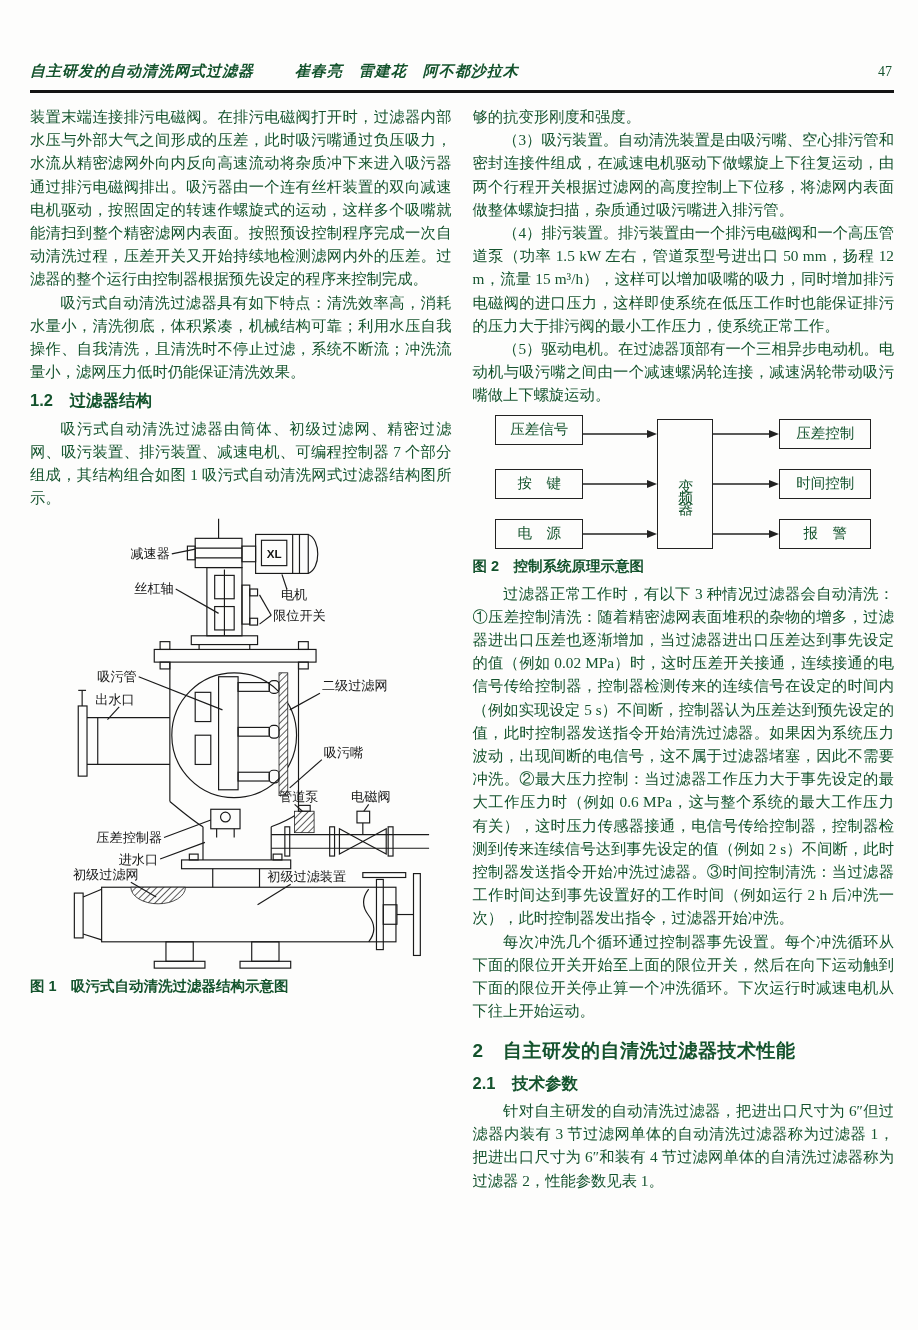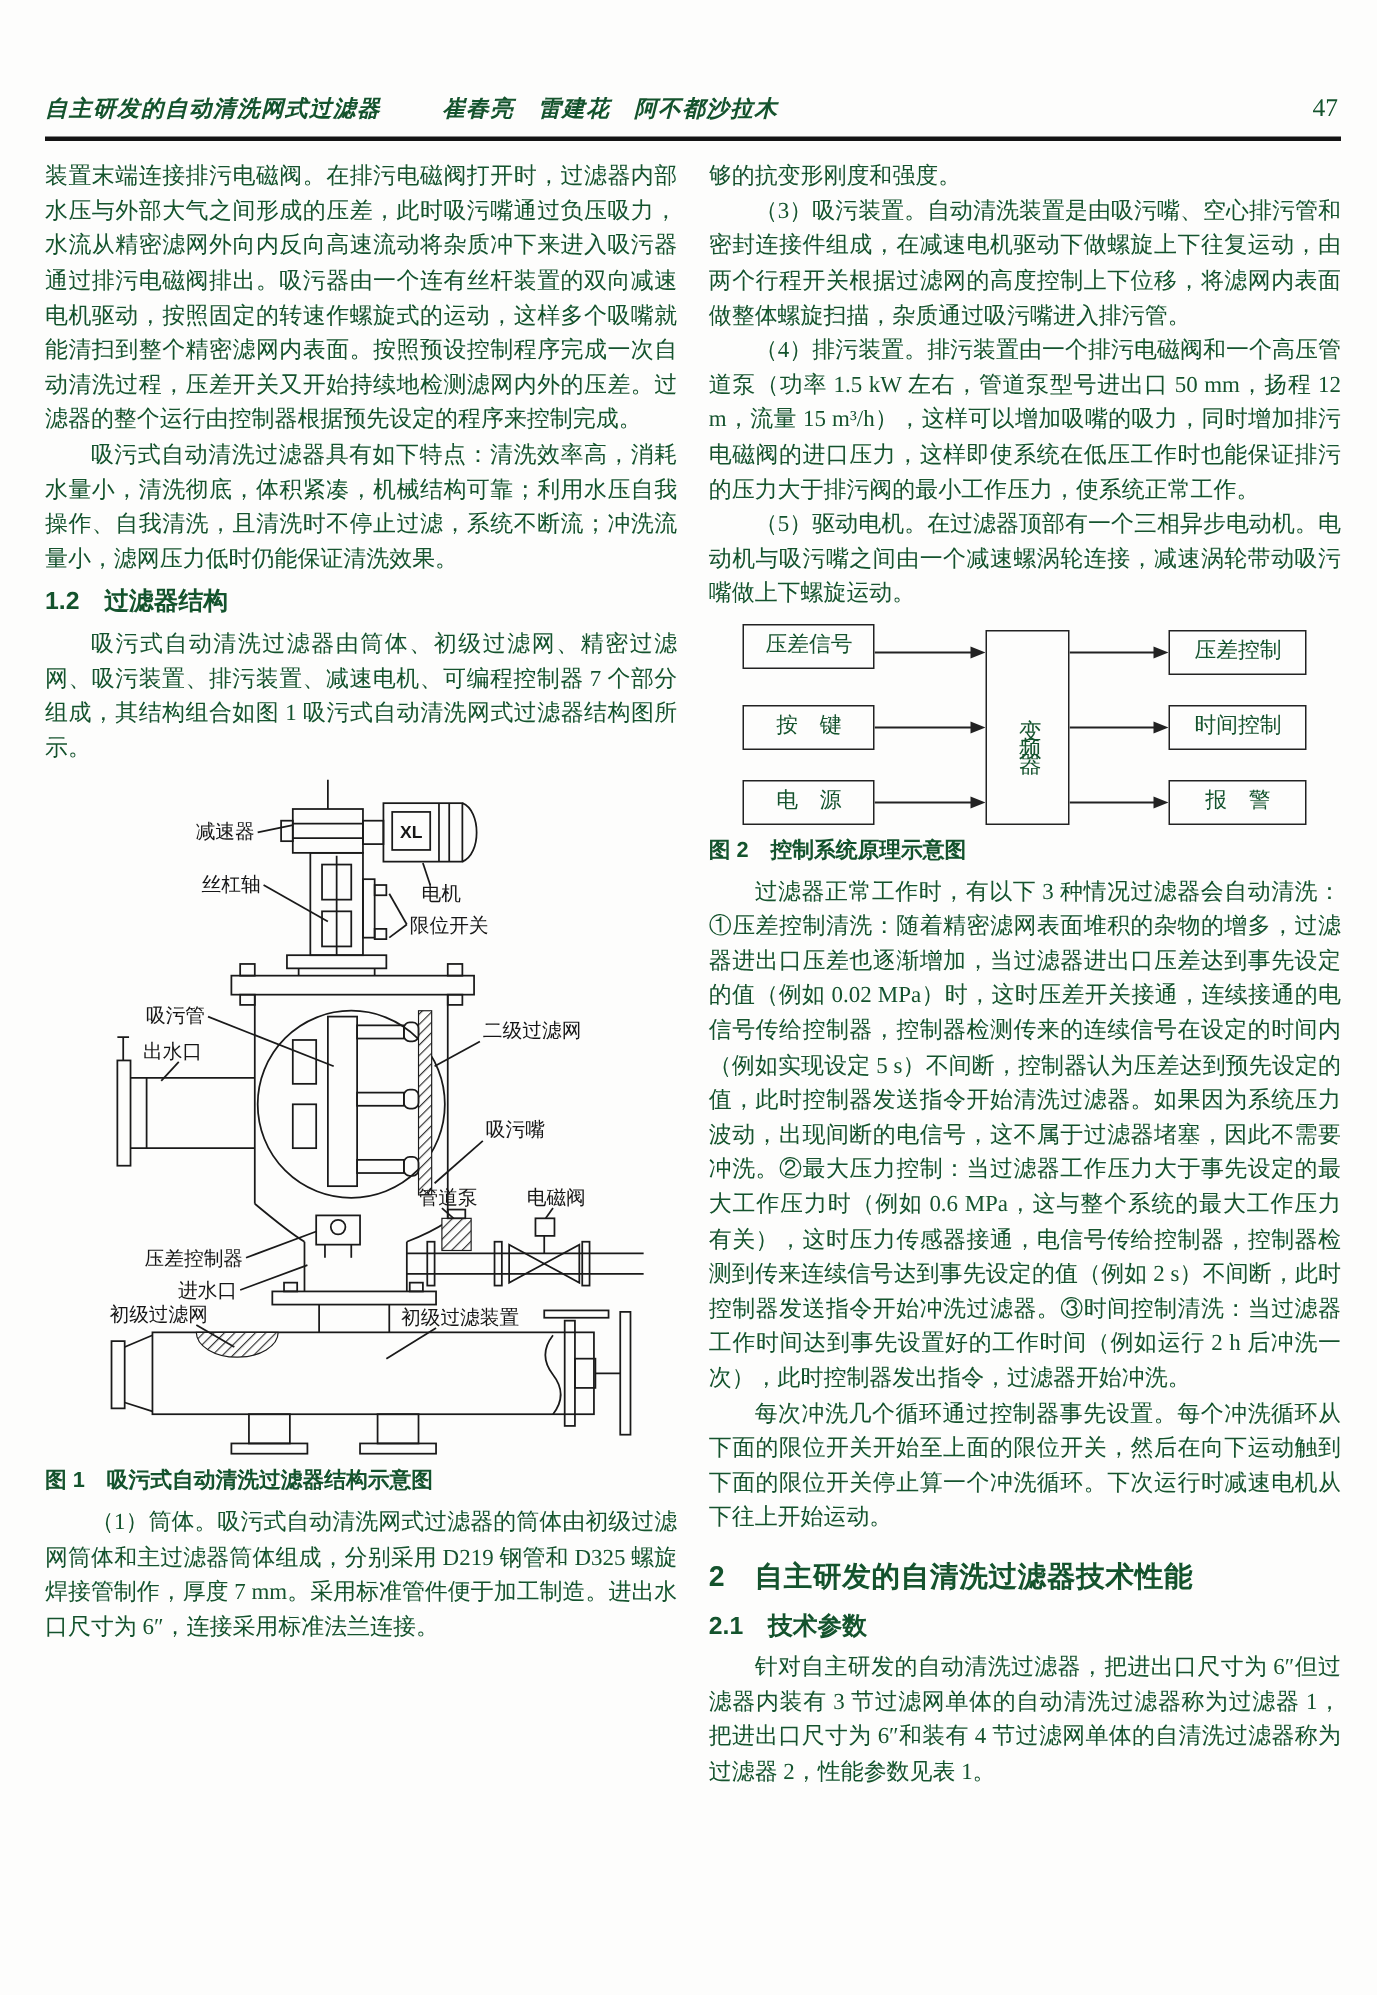--- a/index.html
+++ b/index.html
@@ -1,19 +1,19 @@
 <!DOCTYPE html>
 <html><head>
 <meta charset="utf-8">
 <style>
   html,body{margin:0;padding:0;background:#ffffff;}
   .page{position:relative;width:918px;height:1330px;background:#fdfdfc;color:#14532d;overflow:hidden;box-sizing:border-box;}
   .running-head{display:flex;justify-content:space-between;align-items:baseline;margin:62px 26px 0 30px;font-family:"Liberation Serif","DejaVu Serif",serif;font-style:italic;font-size:15px;font-weight:bold;letter-spacing:1px;}
   .rh-title{margin-right:36px;}
-  .rh-page{font-style:normal;font-weight:normal;font-size:17px;font-family:"Liberation Serif","DejaVu Serif",serif;letter-spacing:0;}
+  .rh-page{font-style:normal;font-weight:normal;font-size:14px;font-family:"Liberation Serif","DejaVu Serif",serif;letter-spacing:0;}
   .header-rule{height:3px;background:#141414;margin:9px 24px 0 30px;}
   .columns{display:flex;gap:21px;margin:12px 24px 0 30px;}
   .col{flex:1;width:422px;font-family:"Liberation Serif","DejaVu Serif",serif;font-size:15.3px;line-height:23.2px;text-align:justify;}
   .para{margin:0;text-indent:2em;}
   .no-indent{text-indent:0;}
   .h-sub{font-family:"Liberation Sans","DejaVu Sans",sans-serif;font-size:16.5px;font-weight:bold;margin:6px 0 4px;text-indent:0;}
   .h-main{font-family:"Liberation Sans","DejaVu Sans",sans-serif;font-size:19px;font-weight:bold;margin:16px 0 10px;text-indent:0;letter-spacing:0.5px;}
   figure{margin:4px 0 6px;text-align:center;}
   .fig-caption{font-family:"Liberation Sans","DejaVu Sans",sans-serif;font-weight:bold;font-size:14.5px;margin-top:3px;text-align:left;line-height:20px;}
   .fig1-svg{display:block;margin:0 auto;}
@@ -184,21 +184,20 @@
           <rect class="ln" x="382" y="370" width="7" height="84"></rect>
 
           <rect class="ln" x="128" y="440" width="28" height="20"></rect>
           <rect class="ln" x="116" y="460" width="52" height="7"></rect>
           <rect class="ln" x="216" y="440" width="28" height="20"></rect>
           <rect class="ln" x="204" y="460" width="52" height="7"></rect>
         </svg>
         <figcaption class="fig-caption">图 1　吸污式自动清洗过滤器结构示意图</figcaption>
       </figure>
 
-      <p class="para">（1）筒体。吸污式自动清洗网式过滤器的筒体由初级过滤网筒体和主过滤器筒体组成，分别采用 D219 钢管和 D325 螺旋焊接管制作，厚度 7 mm。采用标准管件便于加工制造。进出水口尺寸为 6″，连接采用标准法兰连接。</p>
     </div>
 
     <div class="col">
       <p class="para no-indent">够的抗变形刚度和强度。</p>
       <p class="para">（3）吸污装置。自动清洗装置是由吸污嘴、空心排污管和密封连接件组成，在减速电机驱动下做螺旋上下往复运动，由两个行程开关根据过滤网的高度控制上下位移，将滤网内表面做整体螺旋扫描，杂质通过吸污嘴进入排污管。</p>
       <p class="para">（4）排污装置。排污装置由一个排污电磁阀和一个高压管道泵（功率 1.5 kW 左右，管道泵型号进出口 50 mm，扬程 12 m，流量 15 m³/h），这样可以增加吸嘴的吸力，同时增加排污电磁阀的进口压力，这样即使系统在低压工作时也能保证排污的压力大于排污阀的最小工作压力，使系统正常工作。</p>
       <p class="para">（5）驱动电机。在过滤器顶部有一个三相异步电动机。电动机与吸污嘴之间由一个减速螺涡轮连接，减速涡轮带动吸污嘴做上下螺旋运动。</p>
 
       <figure>
         <div class="fig2">

